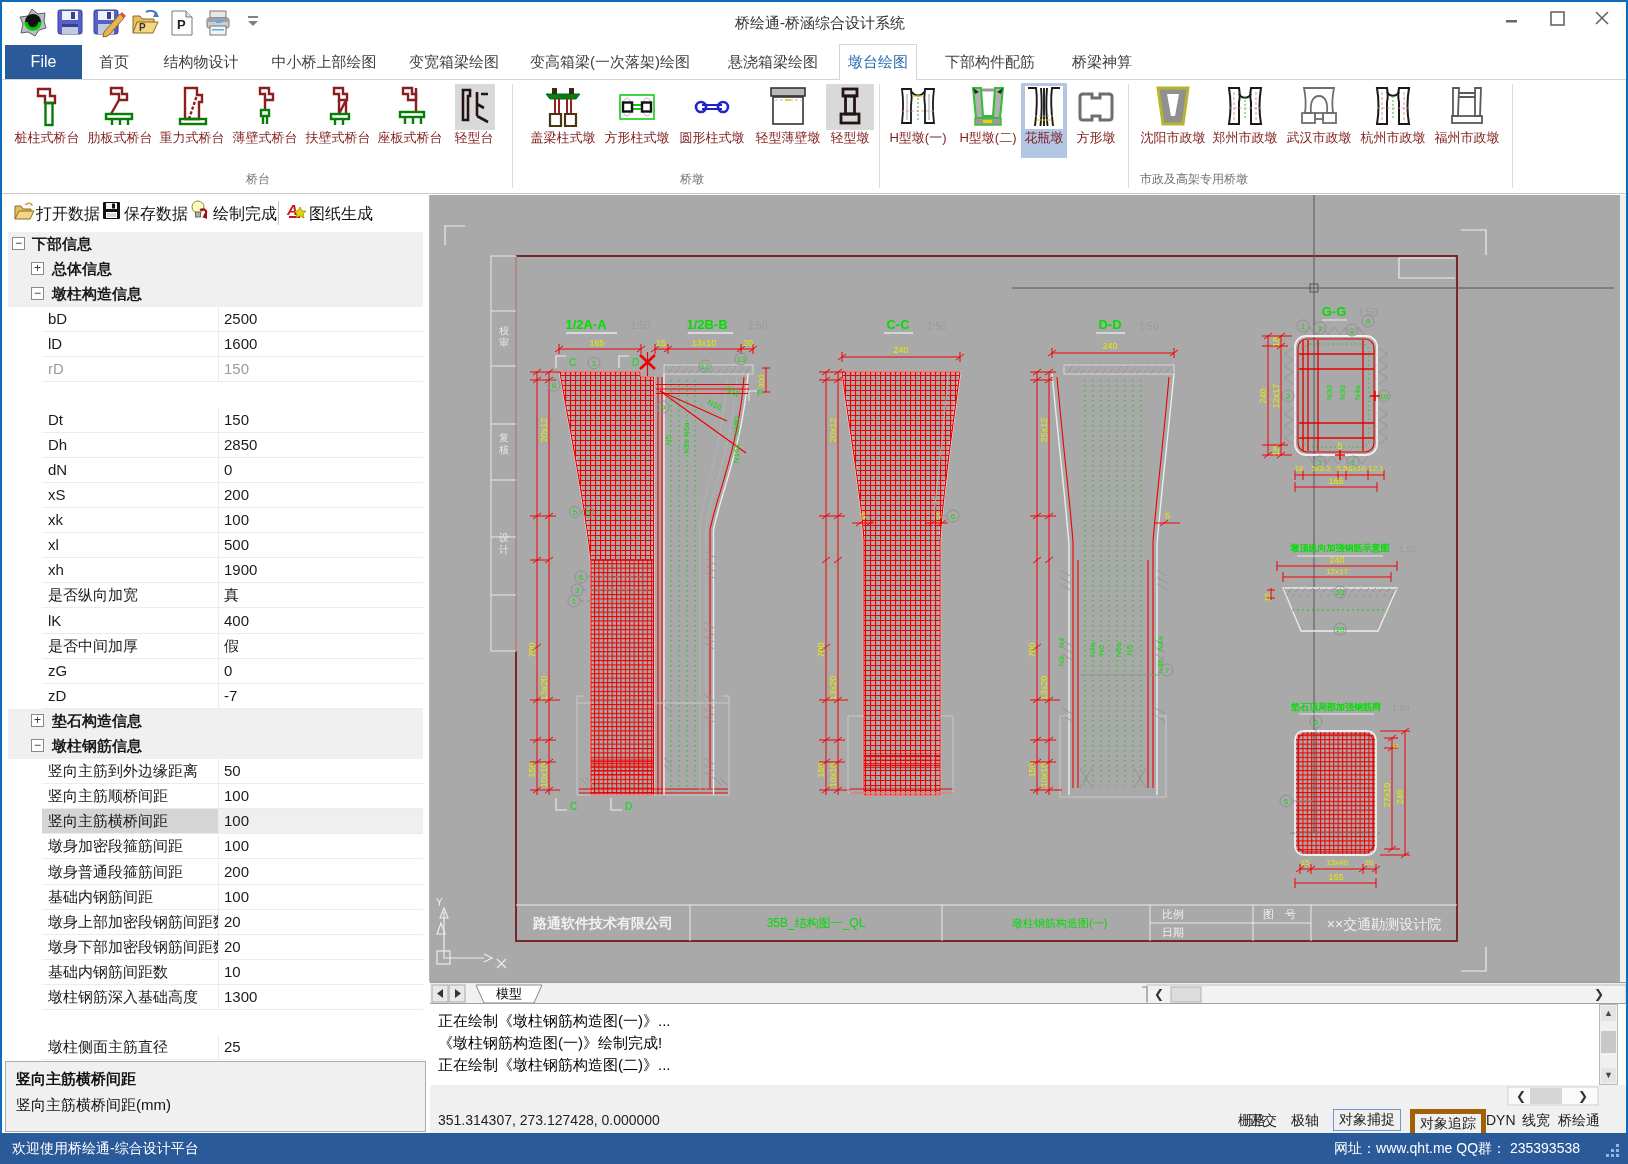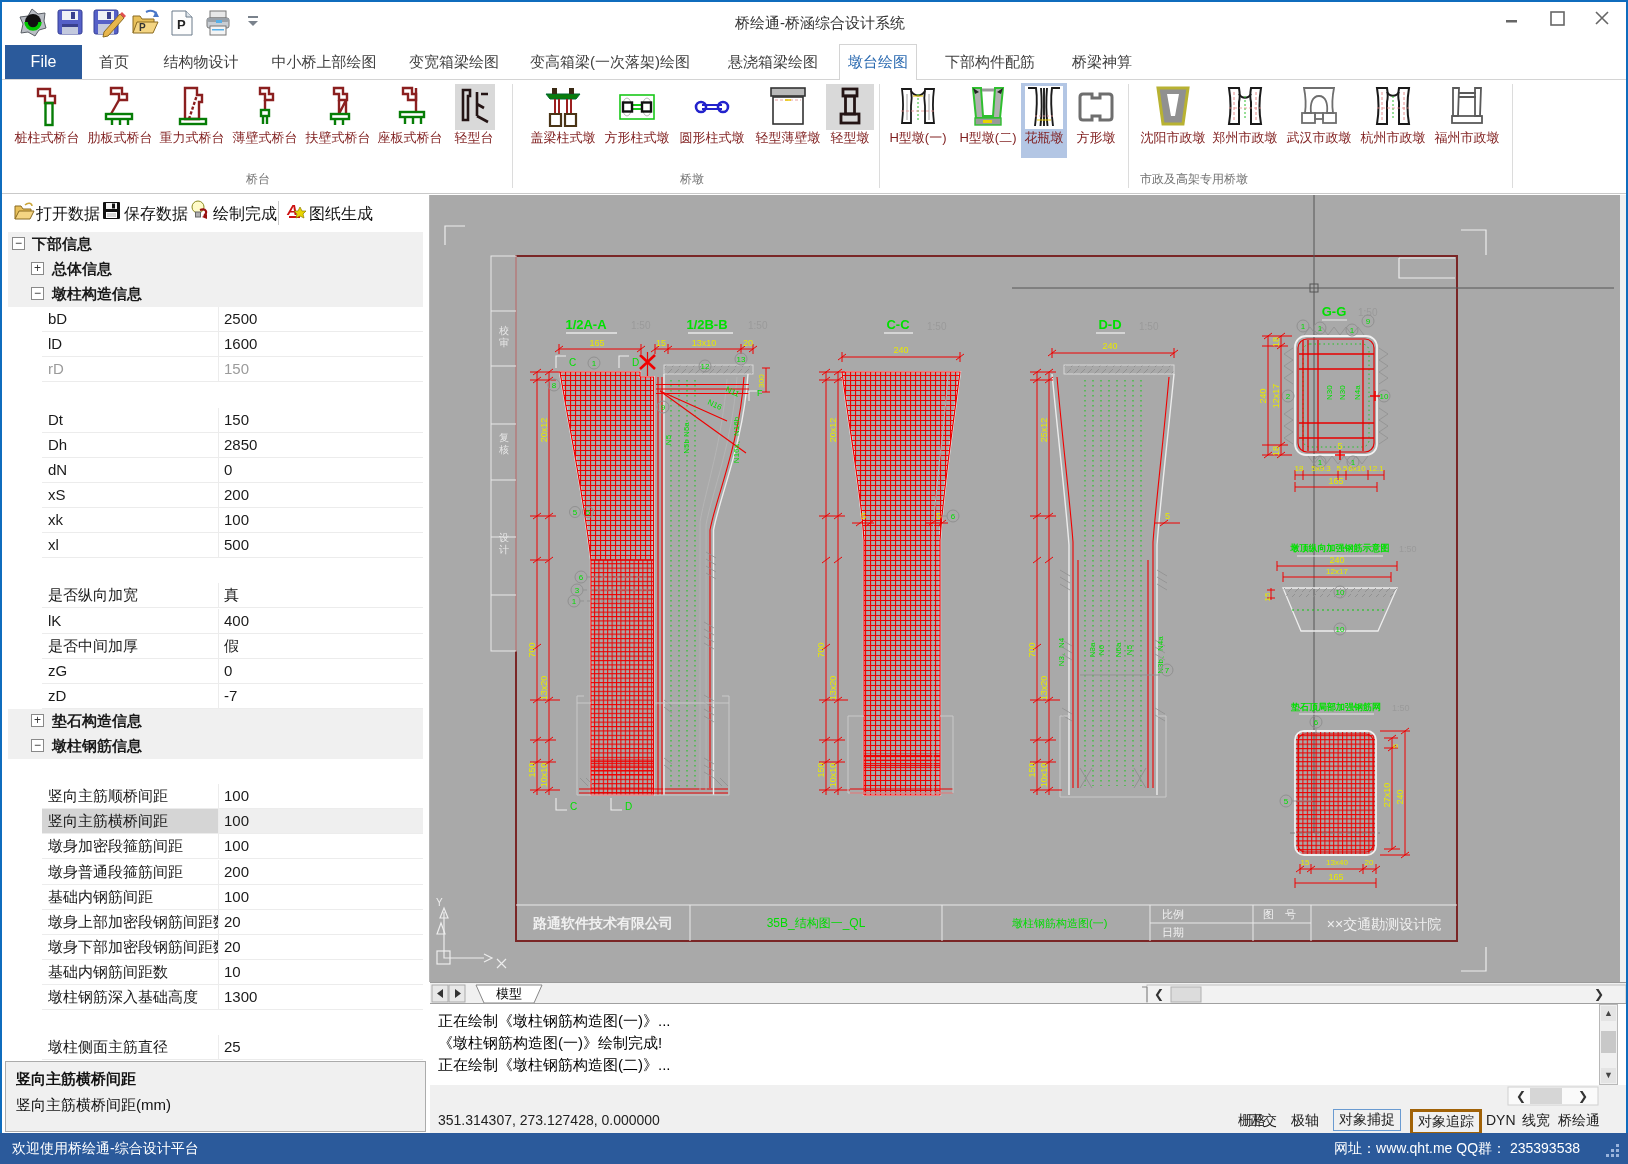--- a/index.html
+++ b/index.html
@@ -472,20 +472,26 @@
       <span class="pvalue">100</span>
       <span class="pdiv"></span>
       <span class="pline"></span>
     </div>
 <div class="abs prow" style="top:338px;">
       <span class="plabel">xl</span>
       <span class="pvalue">500</span>
       <span class="pdiv"></span>
       <span class="pline"></span>
     </div>
+<div class="abs prow" style="top:363px;">
+      <span class="plabel">xh</span>
+      <span class="pvalue">1900</span>
+      <span class="pdiv"></span>
+      <span class="pline"></span>
+    </div>
 <div class="abs prow" style="top:388px;">
       <span class="plabel">是否纵向加宽</span>
       <span class="pvalue">真</span>
       <span class="pdiv"></span>
       <span class="pline"></span>
     </div>
 <div class="abs prow" style="top:414px;">
       <span class="plabel">lK</span>
       <span class="pvalue">400</span>
       <span class="pdiv"></span>
@@ -509,20 +515,26 @@
       <span class="pdiv"></span>
       <span class="pline"></span>
     </div>
 <div class="abs prow sect" style="top:514px;">
       <span class="pbox" style="left:23px;top:5px;">+</span>
       <span style="position:absolute;left:44px;top:3px;">垫石构造信息</span>
     </div>
 <div class="abs prow sect" style="top:539px;">
       <span class="pbox" style="left:23px;top:5px;">−</span>
       <span style="position:absolute;left:44px;top:3px;">墩柱钢筋信息</span>
+    </div>
+<div class="abs prow" style="top:564px;">
+      <span class="plabel">竖向主筋到外边缘距离</span>
+      <span class="pvalue">50</span>
+      <span class="pdiv"></span>
+      <span class="pline"></span>
     </div>
 <div class="abs prow" style="top:589px;">
       <span class="plabel">竖向主筋顺桥间距</span>
       <span class="pvalue">100</span>
       <span class="pdiv"></span>
       <span class="pline"></span>
     </div>
 <div class="abs prow" style="top:614px;">
       <span style="position:absolute;left:34px;top:0;width:176px;height:100%;background:#d5d5d5;"></span>
       <span style="position:absolute;left:211px;top:0;right:0;height:100%;background:#efefef;"></span>
@@ -1079,21 +1091,21 @@
     <rect x="1100" y="3" width="32" height="16" fill="#d6d6d6"></rect>
     <text x="1148" y="15" font-size="12" fill="#333">❯</text>
   </svg>
 </div>
 <div class="abs" id="statusrow">
   <span class="abs" style="left:8px;top:5px;">351.314307, 273.127428, 0.000000</span>
   <span class="abs" style="left:776px;top:5px;margin-left:32px;">栅格</span>
   <span class="abs" style="left:819px;top:5px;">正交</span>
   <span class="abs" style="left:861px;top:5px;">极轴</span>
   <span class="abs" style="left:903px;top:2px;border:1px solid #6a9bd1;padding:1px 5px;">对象捕捉</span>
-  <span class="abs" style="left:980px;top:2px;border:3px solid #a16207;padding:1px 5px;">对象追踪</span>
+  <span class="abs" style="left:980px;top:2px;border:5px solid #a16207;padding:1px 5px;">对象追踪</span>
   <span class="abs" style="left:1056px;top:5px;">DYN</span>
   <span class="abs" style="left:1092px;top:5px;">线宽</span>
   <span class="abs" style="left:1128px;top:5px;">桥绘通</span>
 </div>
 <div class="abs" id="bluebar">
   <span class="abs" style="left:12px;top:7px;">欢迎使用桥绘通-综合设计平台</span>
   <span class="abs" style="right:48px;top:7px;">网址：www.qht.me QQ群： 235393538</span>
   <svg width="14" height="14" style="position:absolute;right:8px;top:11px;">
       <g fill="#9ab4dc">
         <rect x="10" y="0" width="3" height="3"></rect>

